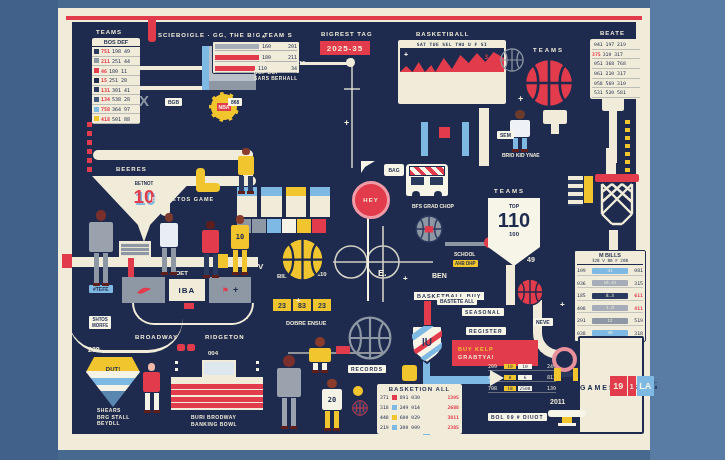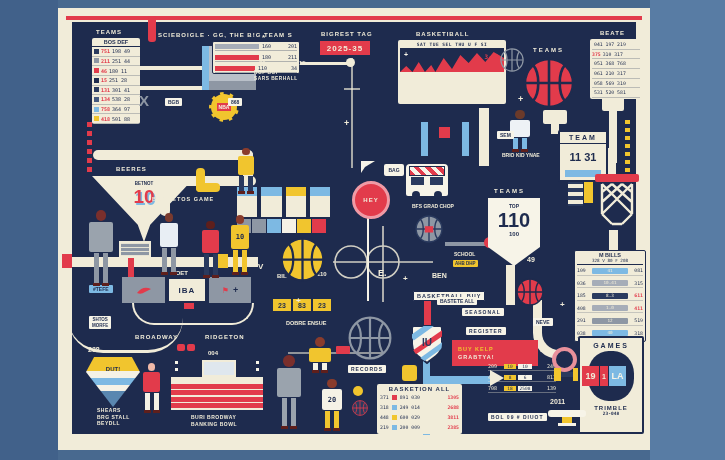--- a/index.html
+++ b/index.html
@@ -233,25 +233,20 @@
         <span class="rednum"></span>
         <span>058 569 310</span>
       </div>
         <div class="mono" style="flex:1;display:flex;gap:2px;align-items:center;font-size:4.8px;border-bottom:1px solid rgba(30,43,78,.25)">
         <span class="rednum"></span>
         <span>531 520 581</span>
       </div>
       </div>
   </div>
 
-  <div class="abs card" style="left:558px;top:130px;width:46px;height:48px;border:2px solid var(--navy);display:flex;flex-direction:column;align-items:center">
-    <div style="font:900 7px 'Liberation Sans',sans-serif;letter-spacing:2px;border-bottom:1.5px solid var(--navy);width:100%;text-align:center;padding:2px 0">TEAM</div>
-    <div style="font:900 11px 'Liberation Sans',sans-serif;flex:1;display:flex;align-items:center">11 31</div>
-    <div style="width:80%;height:7px;background:var(--blue);margin-bottom:3px"></div>
-  </div>
   <div class="deco" style="left:502px;top:152px;font-size:5px">BRIO KID YNAE</div>
 
   <div class="abs ttl" style="left:116px;top:166px">BEERES</div>
   <div class="abs funnel" style="left:92px;top:176px;width:104px;height:66px">
     <div style="font:700 4.5px 'Liberation Sans',sans-serif;margin-top:5px">BETNOT</div>
     <div style="font:900 19px 'Liberation Sans',sans-serif;color:var(--red);text-shadow:1.5px 1.5px 0 var(--blue)">10</div>
   </div>
   <div class="abs" style="left:119px;top:241px;width:28px;height:13px;background:#8e97a4;border:2px solid var(--cream);background-image:repeating-linear-gradient(180deg,rgba(241,236,217,.9) 0 1.5px,rgba(0,0,0,0) 1.5px 4px)"></div>
 
   <div class="abs ttl" style="left:152px;top:196px;font-size:5.5px">BAN! ETOS GAME</div>
@@ -439,21 +434,21 @@
       </div>
       </div>
   </div>
 
   <div class="abs" style="left:552px;top:347px;width:17px;height:17px;border-radius:50%;background:var(--navy);border:4px solid #e8909b"></div>
   <div class="abs" style="left:554px;top:368px;display:flex;align-items:center">
     <div style="width:7px;height:13px;background:var(--yellow)"></div>
     <div style="width:12px;height:5px;background:var(--navy2)"></div>
     <div style="width:7px;height:13px;background:var(--yellow)"></div>
   </div>
-  <div class="abs card" style="left:578px;top:336px;width:62px;height:94px;border:2px solid var(--navy);display:flex;flex-direction:column;align-items:center">
+  <div class="abs card" style="left:578px;top:336px;width:62px;height:94px;border:2px solid var(--navy);display:flex;flex-direction:row;align-items:center">
     <div style="font:900 7px 'Liberation Sans',sans-serif;letter-spacing:2px;margin-top:4px">GAMES</div>
     <div style="width:46px;height:50px;background:var(--navy);border-radius:45%;margin-top:2px;position:relative">
       <div style="position:absolute;left:-6px;top:15px;display:flex;gap:1px">
         <span style="width:17px;height:20px;background:var(--red);color:var(--cream);font:900 9px 'Liberation Sans',sans-serif;display:flex;align-items:center;justify-content:center">19</span>
         <span style="width:8px;height:20px;background:var(--red);color:var(--cream);font:900 7px 'Liberation Sans',sans-serif;display:flex;align-items:center;justify-content:center">1</span>
         <span style="width:17px;height:20px;background:var(--blue);color:var(--white);font:900 9px 'Liberation Sans',sans-serif;display:flex;align-items:center;justify-content:center">LA</span>
       </div>
     </div>
     <div style="font:900 6px 'Liberation Sans',sans-serif;letter-spacing:1px;margin-top:4px">TRIMBLE</div>
     <div style="font:700 4.5px 'DejaVu Sans Mono',monospace">23-048</div>

